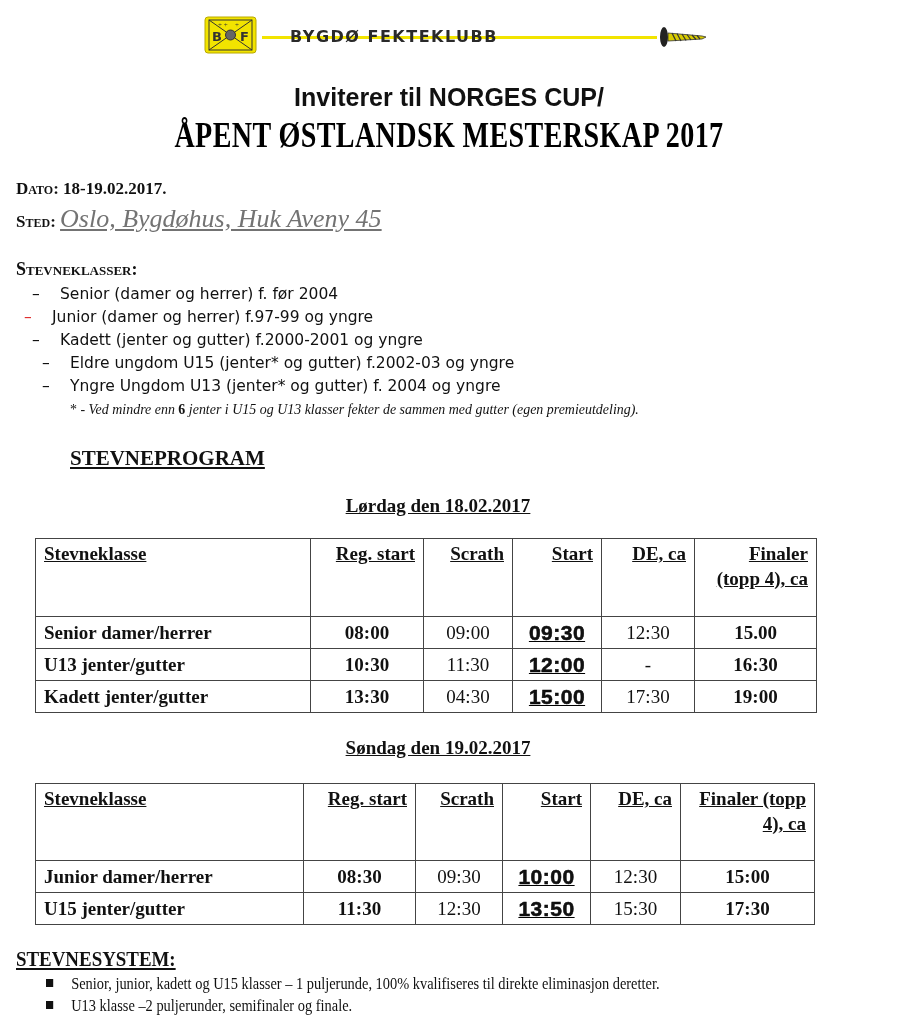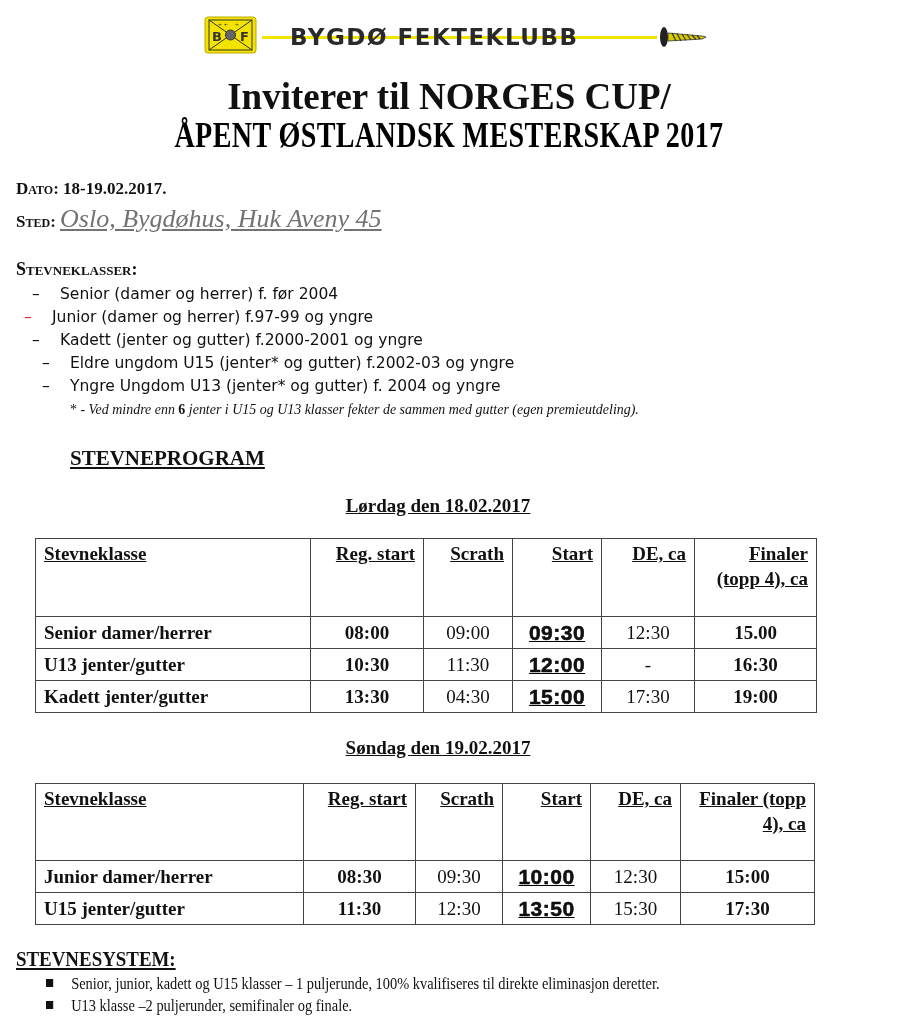--- a/index.html
+++ b/index.html
@@ -1,26 +1,26 @@
 <!DOCTYPE html>
 <html><head>
 <meta charset="utf-8">
 <style>
   html, body { margin: 0; padding: 0; background: #ffffff; }
   body { width: 898px; height: 1030px; position: relative; overflow: hidden; color: #111; font-family: "Liberation Serif", serif; }
   .abs { position: absolute; }
 
   
   #logo-badge { left: 204px; top: 16px; width: 53px; height: 38px; }
-  #logo-text { left: 290px; top: 24px; font-family: "DejaVu Sans", sans-serif; font-weight: bold; font-size: 23px; letter-spacing: 1.5px; color: #2a2a2a; white-space: nowrap; line-height: 26px; }
+  #logo-text { left: 290px; top: 24px; font-family: "DejaVu Sans", sans-serif; font-weight: bold; font-size: 16px; letter-spacing: 1.5px; color: #2a2a2a; white-space: nowrap; line-height: 26px; }
   #logo-line { left: 262px; top: 36px; width: 395px; height: 3px; background: #f2e400; }
   #logo-sword { left: 650px; top: 25px; width: 60px; height: 24px; }
   #logo-text span { background: transparent; position: relative; z-index: 2; }
 
-  #title1 { left: 0; width: 898px; top: 80px; text-align: center; font-family: Liberation Serif, serif; font-weight: bold; font-size: 37px; line-height: 34px; color: #111; }
+  #title1 { left: 0; width: 898px; top: 80px; text-align: center; font-family: Liberation Sans, sans-serif; font-weight: bold; font-size: 25px; line-height: 34px; color: #111; }
   #title2 { left: 0; width: 898px; top: 114px; text-align: center; font-family: "Liberation Serif", serif; font-weight: bold; font-size: 36px; line-height: 42px; color: #000; transform: scaleX(0.78); transform-origin: center; letter-spacing: 0.5px; }
 
   .label-sc { font-weight: bold; font-variant: small-caps; font-size: 17px; }
   #dato { left: 16px; top: 178px; font-size: 17px; font-weight: bold; line-height: 22px; }
   #sted { left: 16px; top: 204px; line-height: 30px; font-size: 17px; }
   #sted-link { font-style: italic; font-size: 26px; color: #737373; text-decoration: underline; font-weight: normal; }
 
   #klasser-head { left: 16px; top: 258px; font-size: 18px; line-height: 22px; }
   .klass { font-family: "DejaVu Sans", sans-serif; font-size: 15.5px; line-height: 23px; white-space: nowrap; color: #111; }
   .klass .dash { display: inline-block; width: 28px; }

